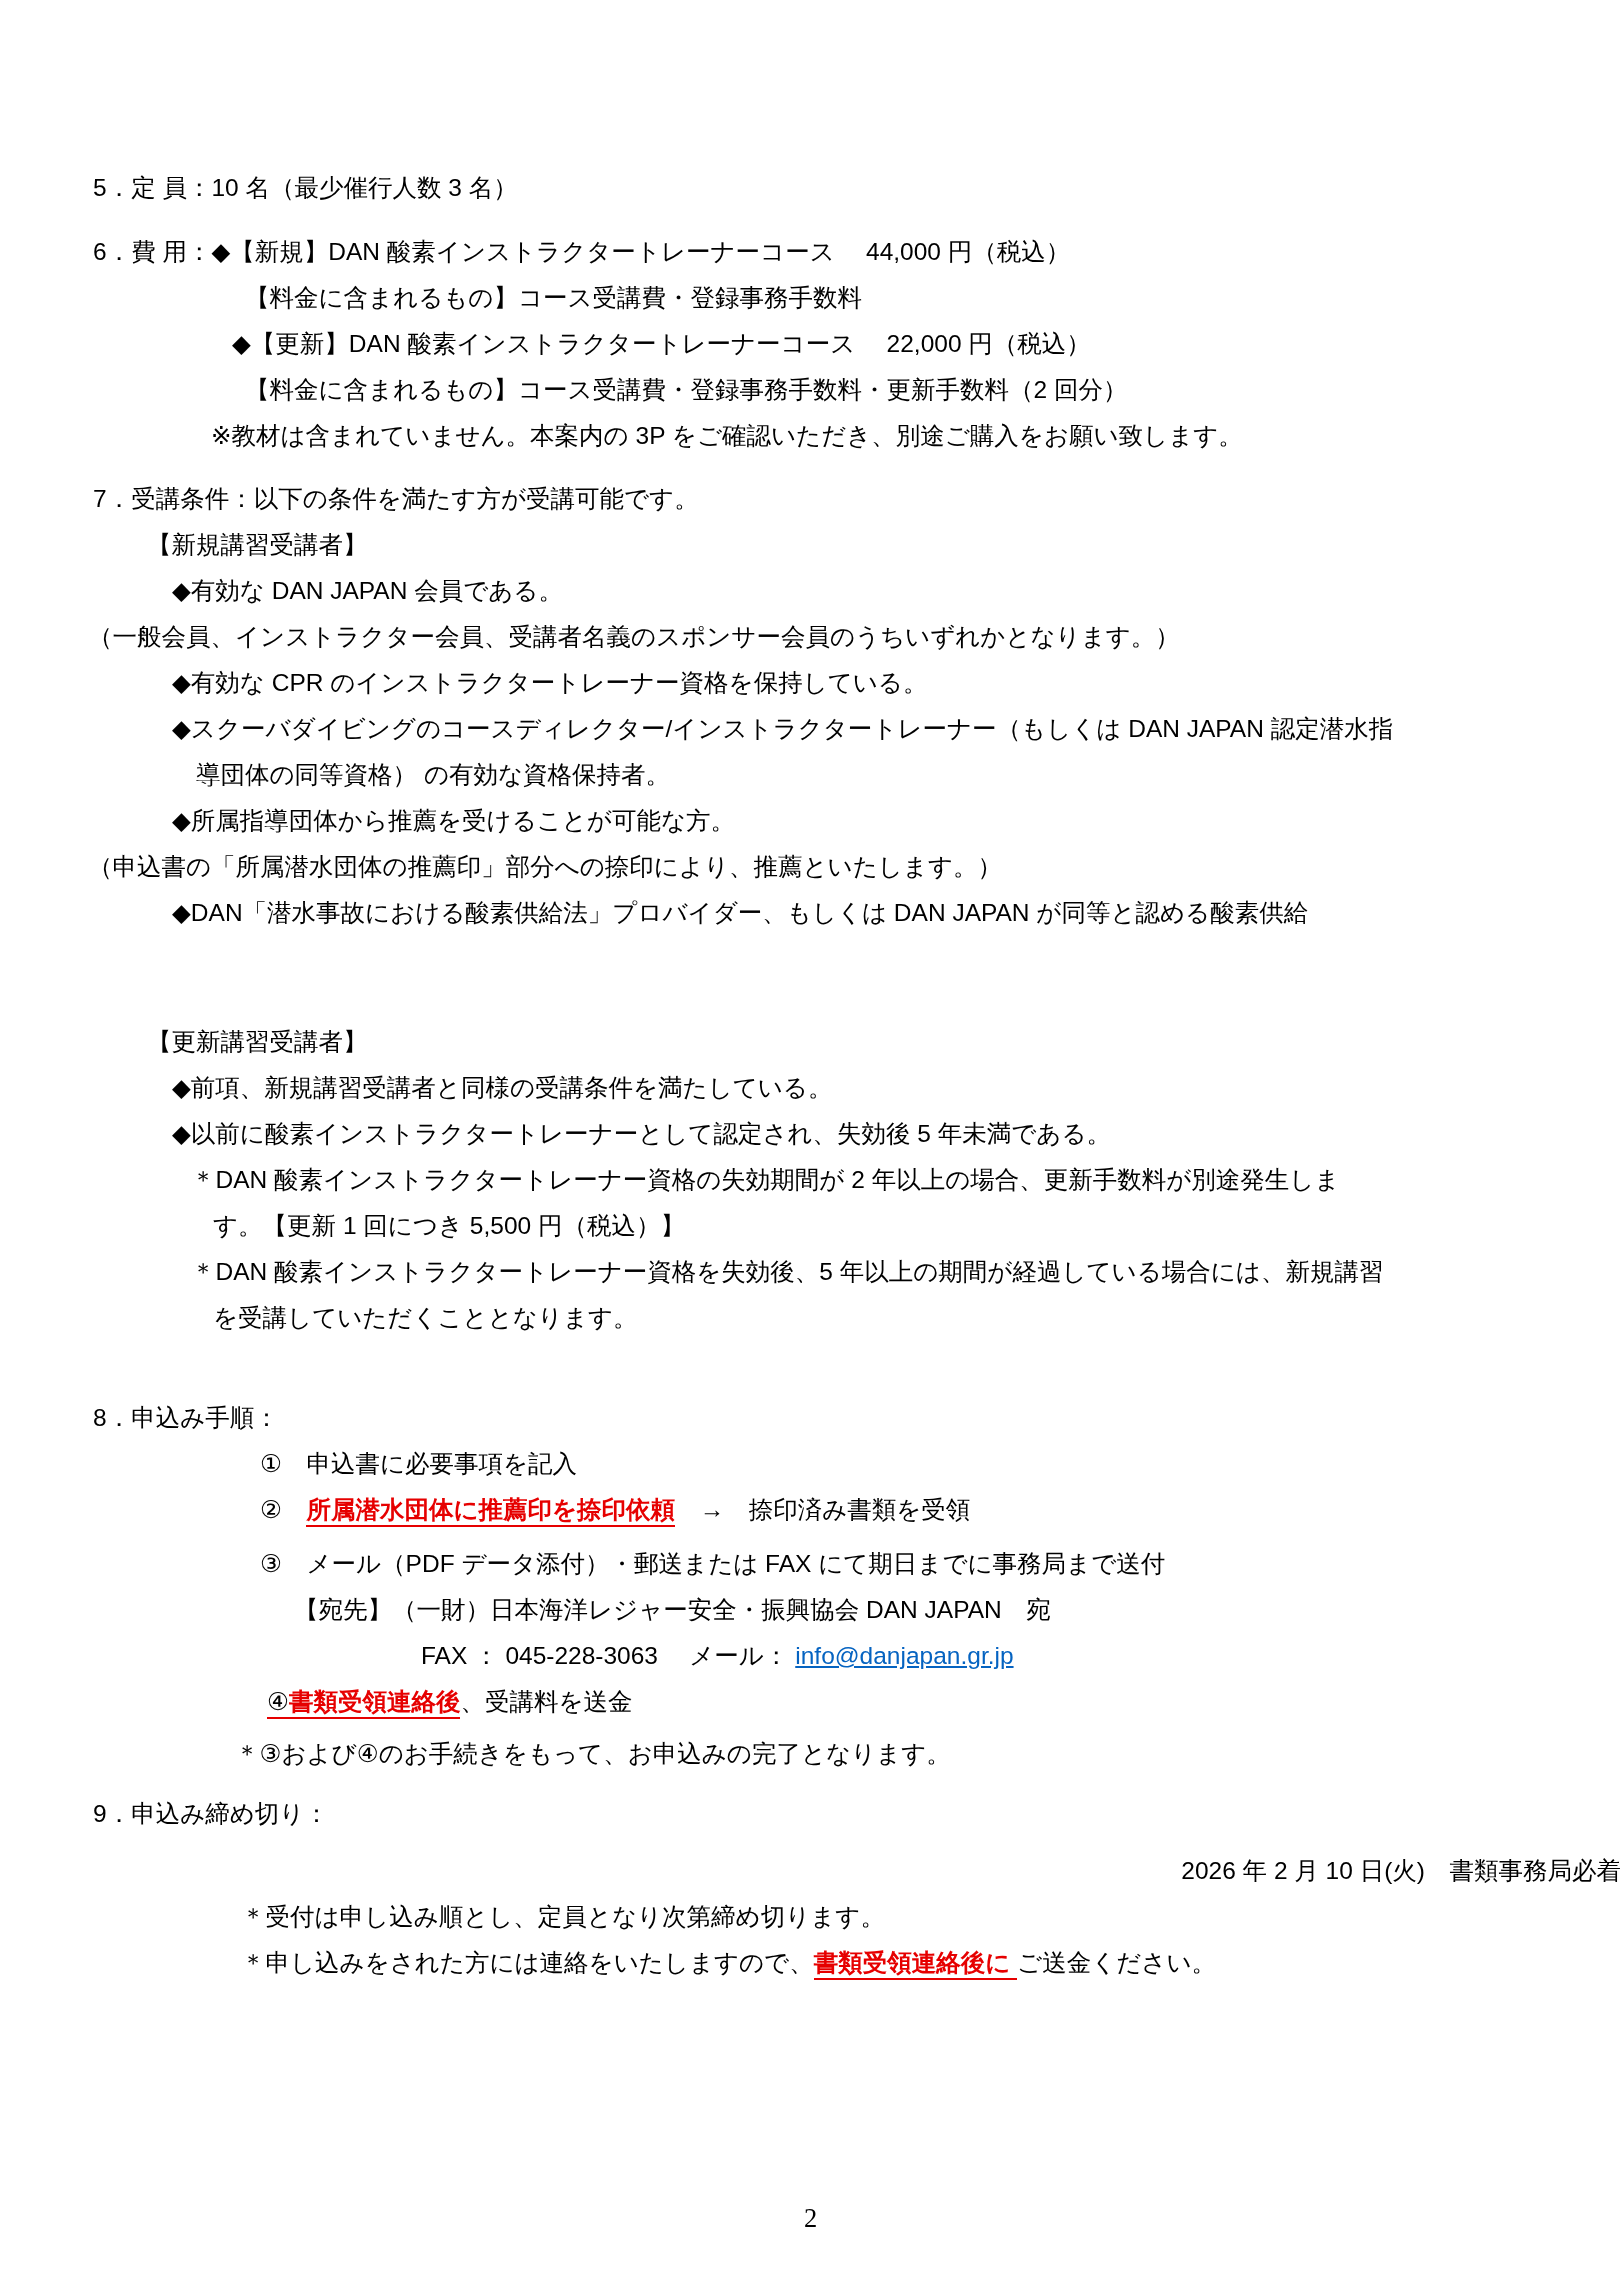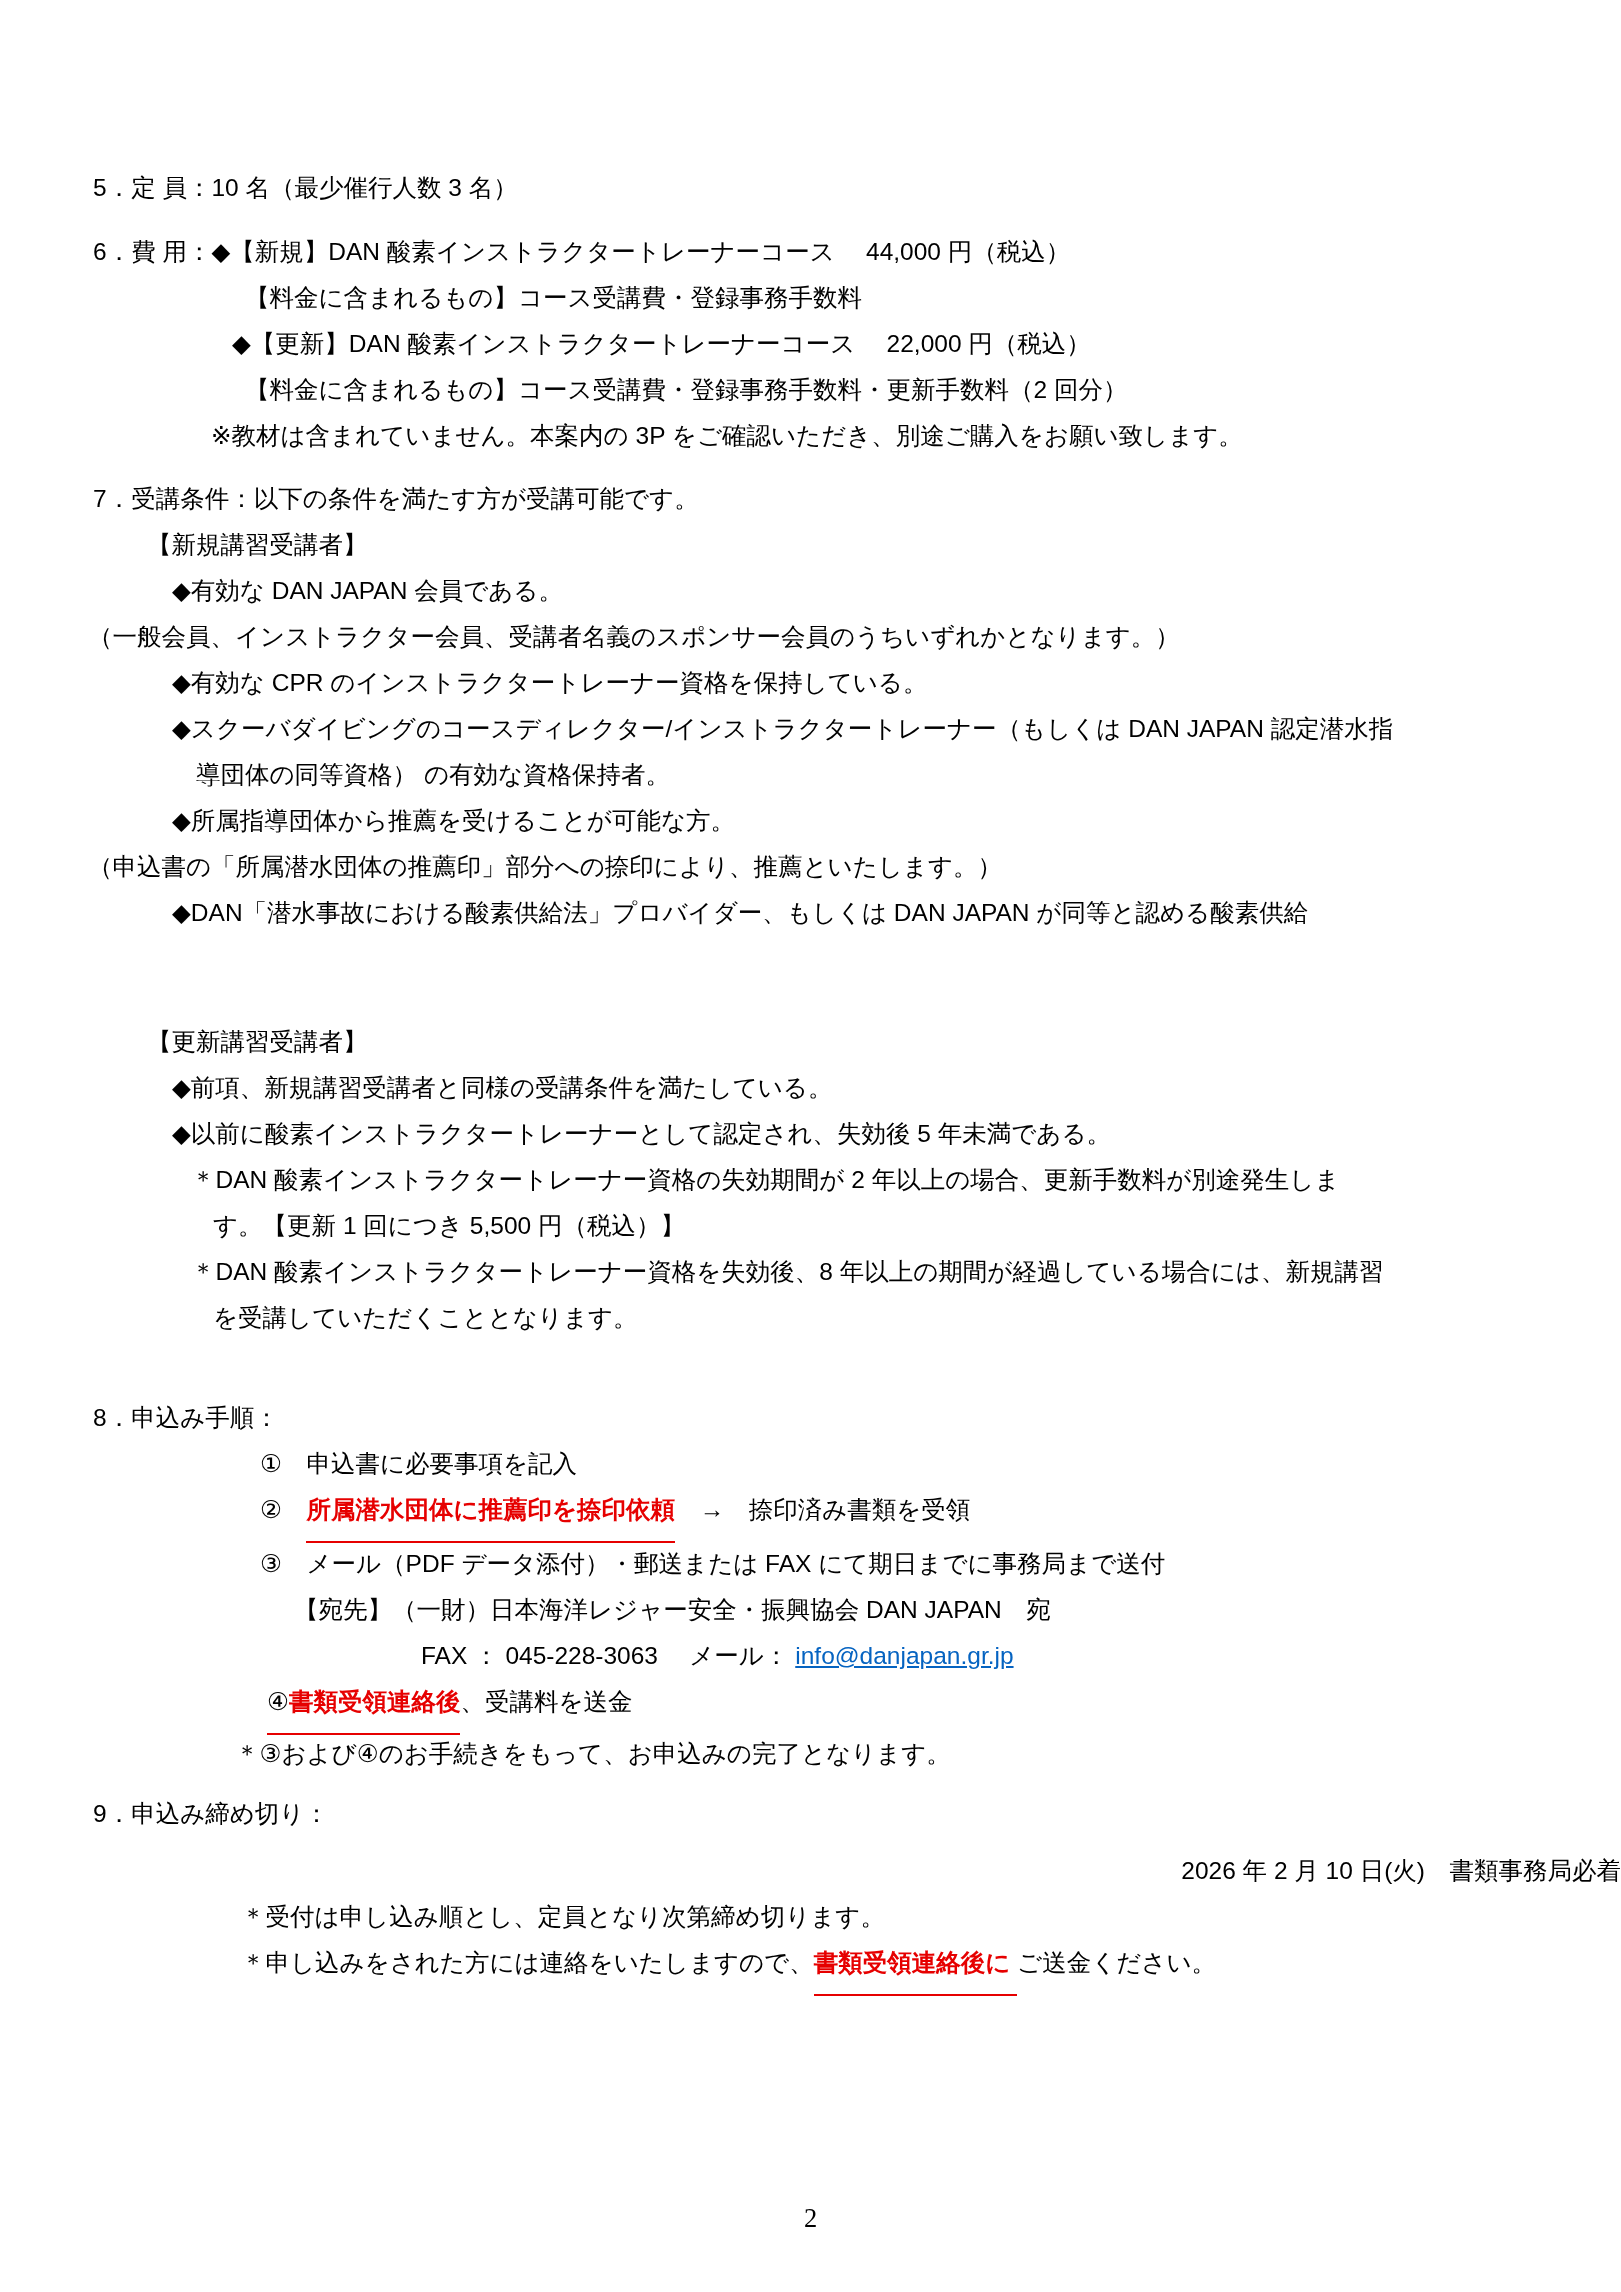--- a/index.html
+++ b/index.html
@@ -39,21 +39,21 @@
   
   .mt-sec{margin-top:17.6px;}
   .gap-renew{margin-top:83px;}
   .gap-s8{margin-top:54px;}
   .mb-step2{margin-bottom:7.8px;}
   .mt-note8{margin-top:5.9px;}
   .mt-s9{margin-top:13.7px;}
   .mt-date{margin-top:11.8px;}
 
   .red{color:#e60000;font-weight:bold;}
-  .red-underline{border-bottom:2.9px solid #e60000;padding-bottom:18px;}
+  .red-underline{border-bottom:2.9px solid #e60000;padding-bottom:2px;}
   .link{color:#0563c1;text-decoration:underline;cursor:pointer;}
 
   .footer-page-number{
     position:absolute;
     bottom:59px;
     left:0;
     width:100%;
     text-align:center;
     font-family:"Liberation Serif","DejaVu Serif",serif;
     font-size:26.5px;
@@ -82,21 +82,21 @@
     <div class="line in-cont">導団体の同等資格） の有効な資格保持者。</div>
     <div class="line in-bullet">◆所属指導団体から推薦を受けることが可能な方。</div>
     <div class="line in-paren">（申込書の「所属潜水団体の推薦印」部分への捺印により、推薦といたします。）</div>
     <div class="line in-bullet">◆DAN「潜水事故における酸素供給法」プロバイダー、もしくは DAN JAPAN が同等と認める酸素供給</div>
 
     <div class="line in-label gap-renew">【更新講習受講者】</div>
     <div class="line in-bullet">◆前項、新規講習受講者と同様の受講条件を満たしている。</div>
     <div class="line in-bullet">◆以前に酸素インストラクタートレーナーとして認定され、失効後 5 年未満である。</div>
     <div class="line in-ast">＊DAN 酸素インストラクタートレーナー資格の失効期間が 2 年以上の場合、更新手数料が別途発生しま</div>
     <div class="line in-astc">す。【更新 1 回につき 5,500 円（税込）】</div>
-    <div class="line in-ast">＊DAN 酸素インストラクタートレーナー資格を失効後、8 年以上の期間が経過している場合には、新規講習</div>
+    <div class="line in-ast">＊DAN 酸素インストラクタートレーナー資格を失効後、5 年以上の期間が経過している場合には、新規講習</div>
     <div class="line in-astc">を受講していただくこととなります。</div>
 
     <div class="line in-h gap-s8">8．申込み手順：</div>
     <div class="line in-step">①　申込書に必要事項を記入</div>
     <div class="line in-step mb-step2"><span>②　</span><span class="red red-underline">所属潜水団体に推薦印を捺印依頼</span><span>　→　捺印済み書類を受領</span></div>
     <div class="line in-step">③　メール（PDF データ添付）・郵送または FAX にて期日までに事務局まで送付</div>
     <div class="line in-addr">【宛先】（一財）日本海洋レジャー安全・振興協会 DAN JAPAN　宛</div>
     <div class="line in-fax"><span>FAX ： 045-228-3063　 メール： </span><a class="link">info@danjapan.gr.jp</a></div>
     <div class="line in-step4"><span class="red-underline"><span>④</span><span class="red">書類受領連絡後</span></span><span>、受講料を送金</span></div>
     <div class="line in-note8 mt-note8">＊③および④のお手続きをもって、お申込みの完了となります。</div>

